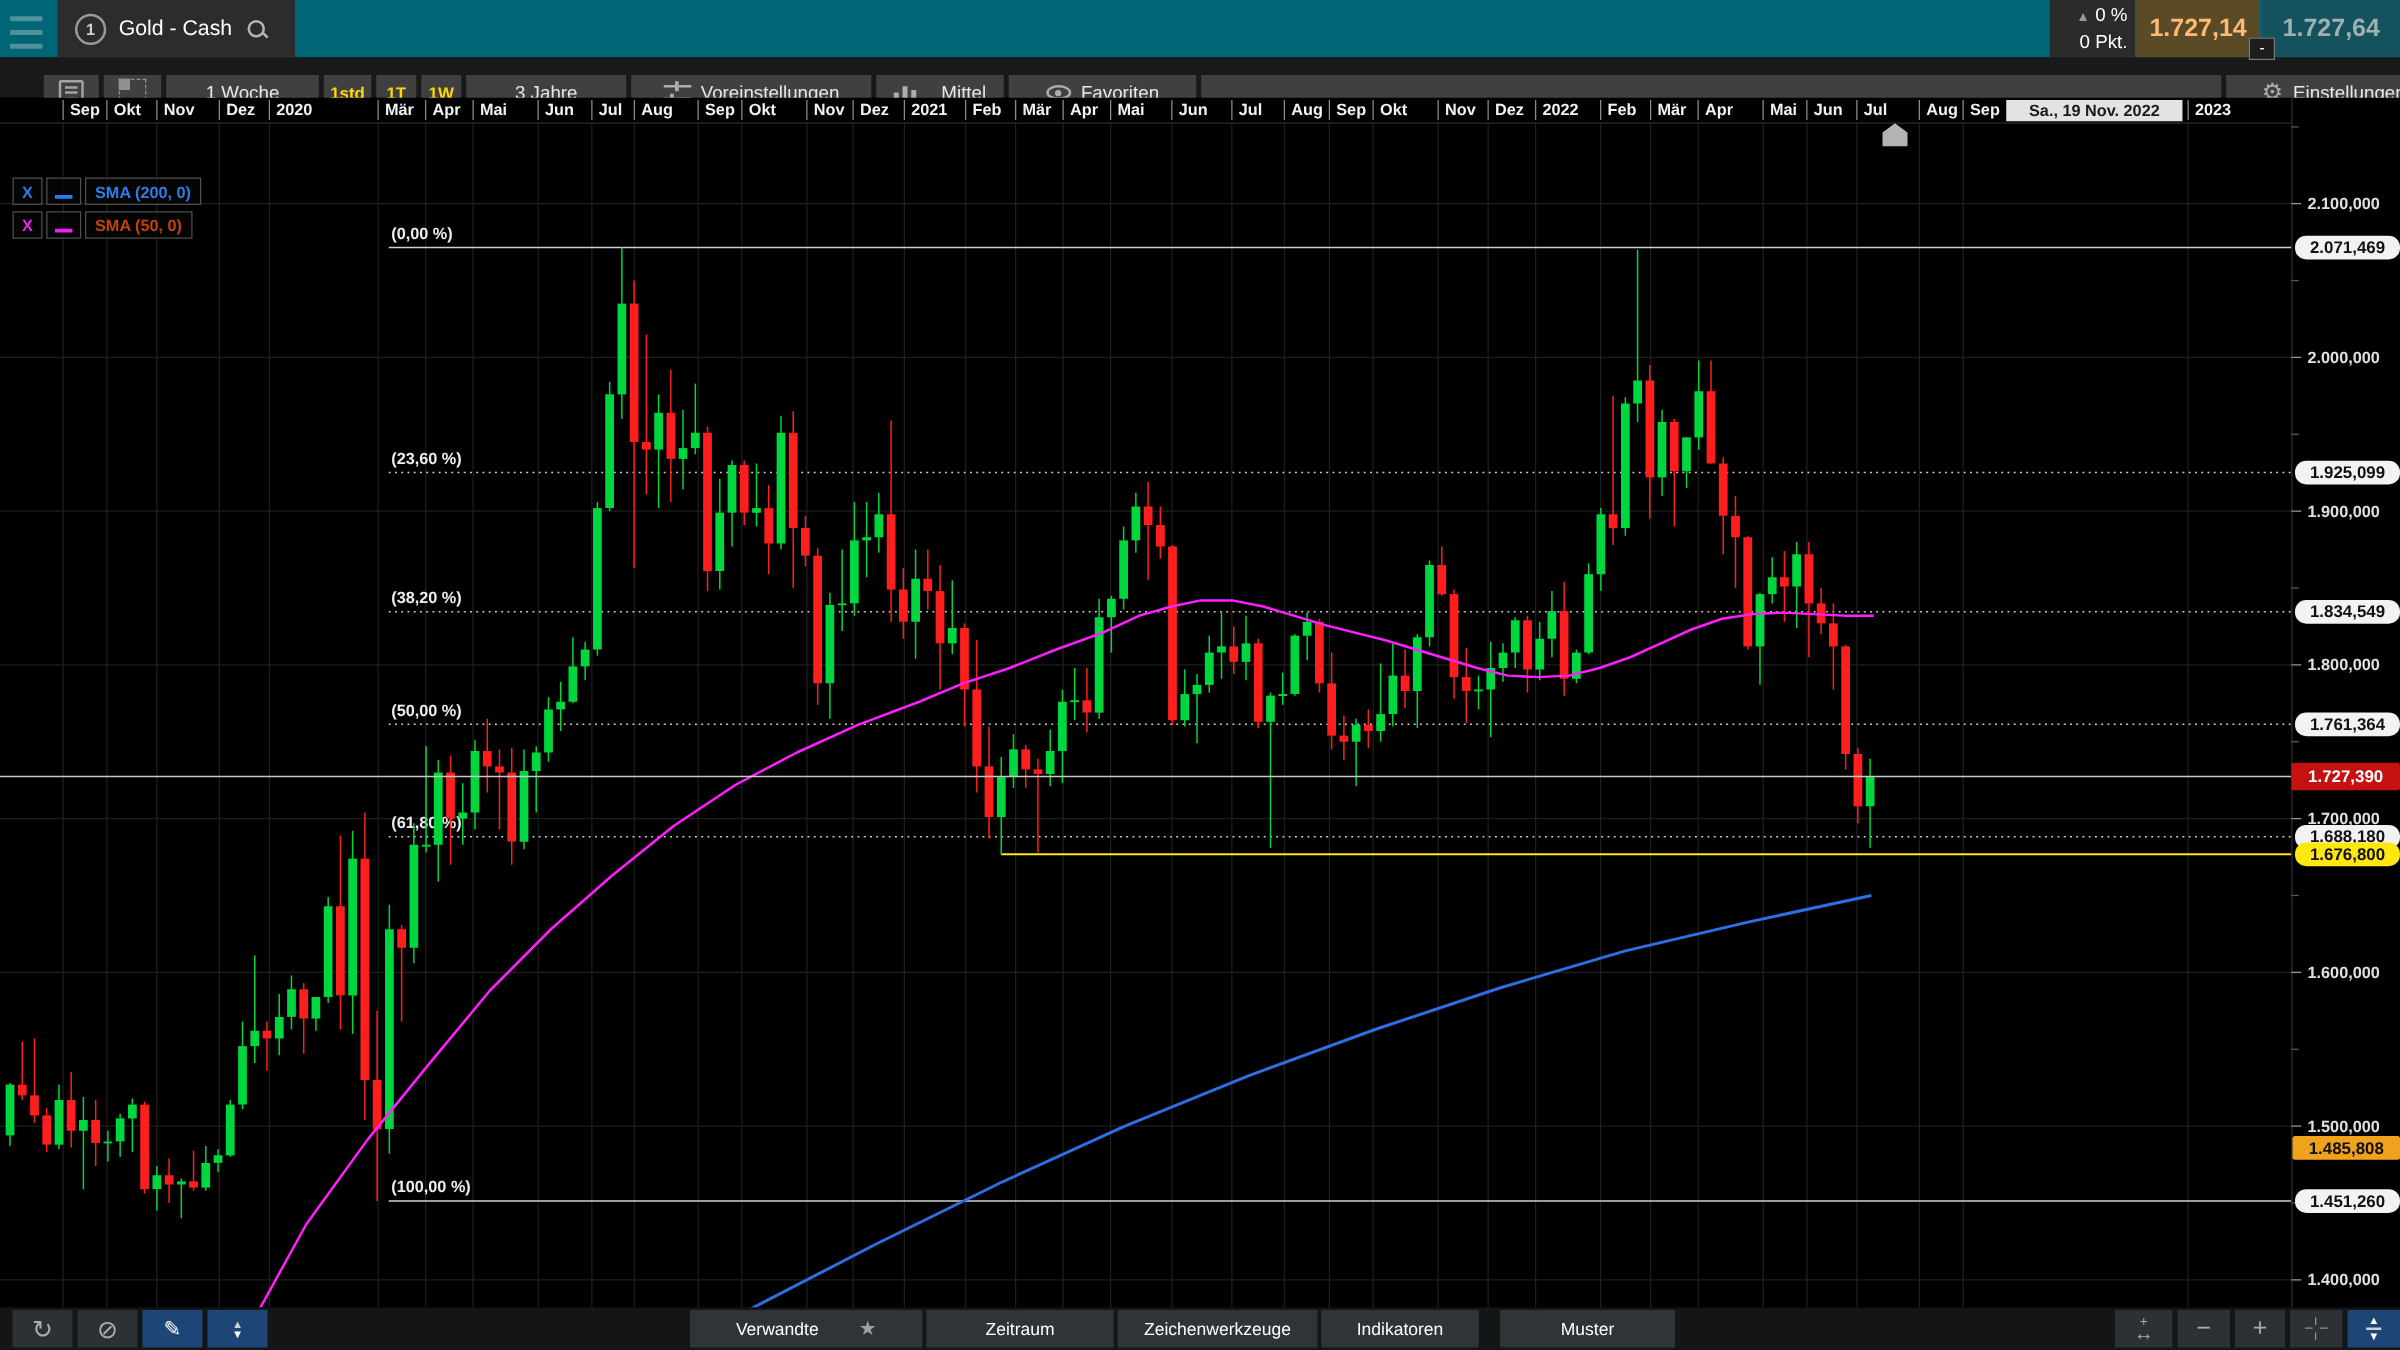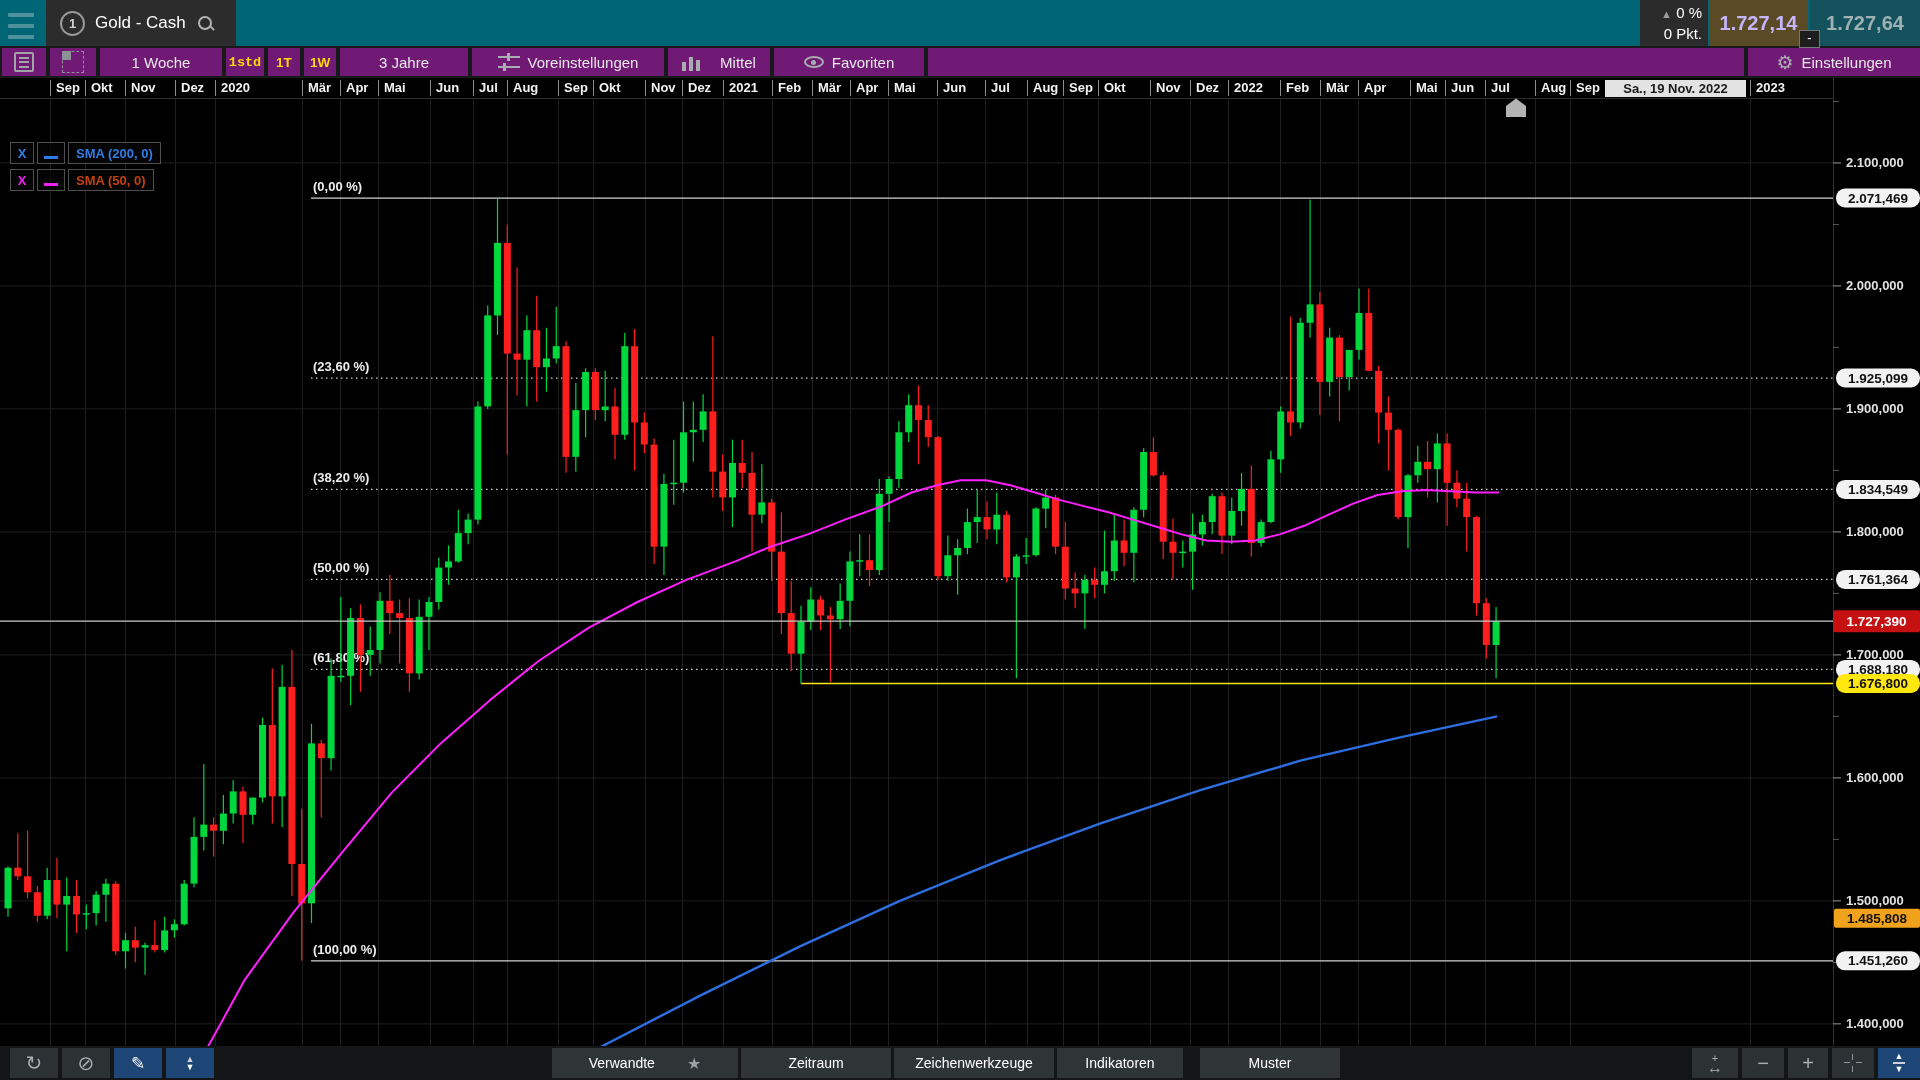--- a/index.html
+++ b/index.html
@@ -14,30 +14,30 @@
             display:flex;align-items:center;gap:10px;padding-left:14px;box-sizing:border-box;}
   .circle-num{width:21px;height:21px;border:2px solid #98999a;border-radius:50%;color:#cfcfcf;
               font-size:13px;font-weight:bold;display:flex;align-items:center;justify-content:center;}
   .inst-title{color:#fff;font-size:17px;}
   .search-icon{position:relative;width:14px;height:14px;margin-left:2px;}
   .search-icon i{position:absolute;left:0;top:0;width:10px;height:10px;border:2px solid #b5b5b5;border-radius:50%;}
   .search-icon b{position:absolute;left:11px;top:11px;width:6px;height:2px;background:#b5b5b5;transform:rotate(45deg);}
   .chg-box{position:absolute;left:1640px;top:0;width:68px;height:46px;background:#2b2b2b;color:#fff;
            font-size:15px;text-align:right;box-sizing:border-box;padding:3px 6px 0 0;line-height:20px;}
   .chg-box .tri{color:#9a9a9a;font-size:11px;}
-  .bid-box{position:absolute;left:1709px;top:0;width:99px;height:46px;background:#5a4b26;color:#c4b5fd;
+  .bid-box{position:absolute;left:1709px;top:0;width:99px;height:46px;background:#5a4b26;color:#fdba74;
            font-size:20px;font-weight:bold;display:flex;align-items:center;justify-content:center;}
   .ask-box{position:absolute;left:1810px;top:0;width:110px;height:46px;background:#14525e;color:#9fb1b3;
            font-size:20px;font-weight:bold;display:flex;align-items:center;justify-content:center;}
   .mini-btn{position:absolute;left:1799px;top:30px;width:19px;height:16px;background:#1d1d1d;border:1px solid #777;
             color:#fff;font-size:13px;line-height:13px;text-align:center;z-index:5;cursor:pointer;}
   
   .toolbar2{position:absolute;left:0;top:46px;width:1920px;height:32px;background:#17191b;}
-  .seg{position:absolute;top:2px;height:28px;background:#701a75;color:#e8e8e8;font-size:15px;
-       display:flex;align-items:center;justify-content:center;gap:8px;box-sizing:border-box;cursor:pointer;}
+  .seg{position:absolute;top:14px;height:28px;background:#404040;color:#e8e8e8;font-size:15px;
+       display:flex;align-items:center;justify-content:center;gap:8px;box-sizing:border-box;cursor:pointer;margin-left:33px;}
   .seg.yellow{color:#ffd60a;font-weight:bold;font-size:13.5px;}
   .icon-list{width:20px;height:20px;border:2px solid #9fa4a8;border-radius:2px;display:flex;flex-direction:column;
              justify-content:space-evenly;padding:0 3px;box-sizing:border-box;}
   .icon-list span{display:block;height:2px;background:#9fa4a8;}
   .icon-layout{width:20px;height:20px;border:1px dashed #8c9196;position:relative;}
   .icon-layout span{position:absolute;left:-1px;top:-1px;width:9px;height:9px;background:#8c9196;}
   .icon-sliders{width:22px;height:18px;position:relative;}
   .icon-sliders span{position:absolute;height:2px;background:#a9adb1;}
   .icon-sliders .s1{left:0;top:3px;width:9px;}
   .icon-sliders .s2{left:12px;top:3px;width:10px;}
@@ -121,21 +121,21 @@
           <span></span>
           <span></span>
         </span>
     </div>
     <div class="seg" style="left:50px;width:46px;">
       <span class="icon-layout">
           <span></span>
         </span>
     </div>
     <div class="seg" style="left:100px;width:122px;">1 Woche</div>
-    <div class="seg yellow" style="left:226px;width:38px;font-family:Liberation Mono, monospace;">1std</div>
+    <div class="seg yellow" style="left:226px;width:38px;">1std</div>
     <div class="seg yellow" style="left:268px;width:32px;">1T</div>
     <div class="seg yellow" style="left:304px;width:32px;">1W</div>
     <div class="seg" style="left:340px;width:128px;">3 Jahre</div>
     <div class="seg" style="left:472px;width:192px;">
       <span class="icon-sliders">
           <span class="s1"></span>
           <span class="s2"></span>
           <span class="k1"></span>
           <span class="s3"></span>
           <span class="s4"></span>

